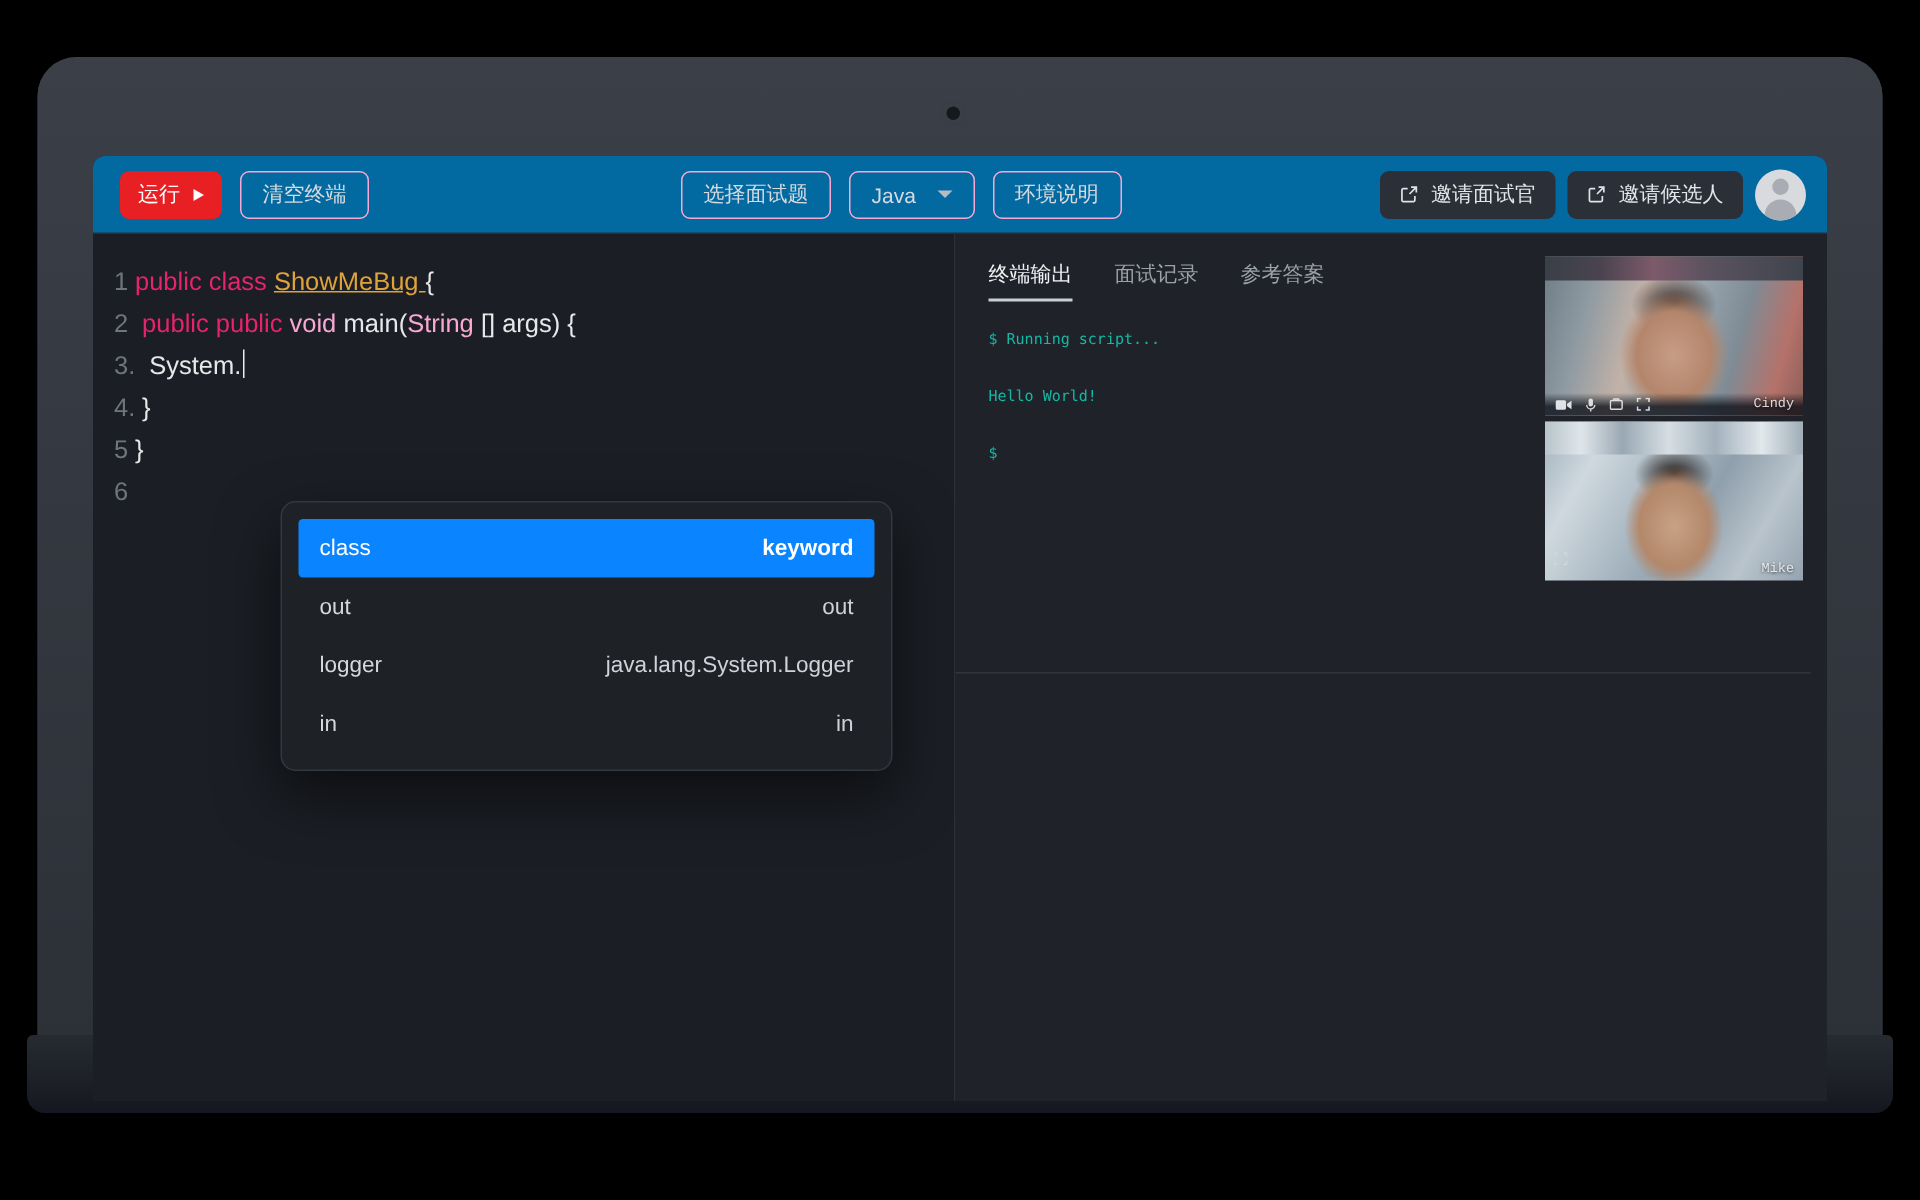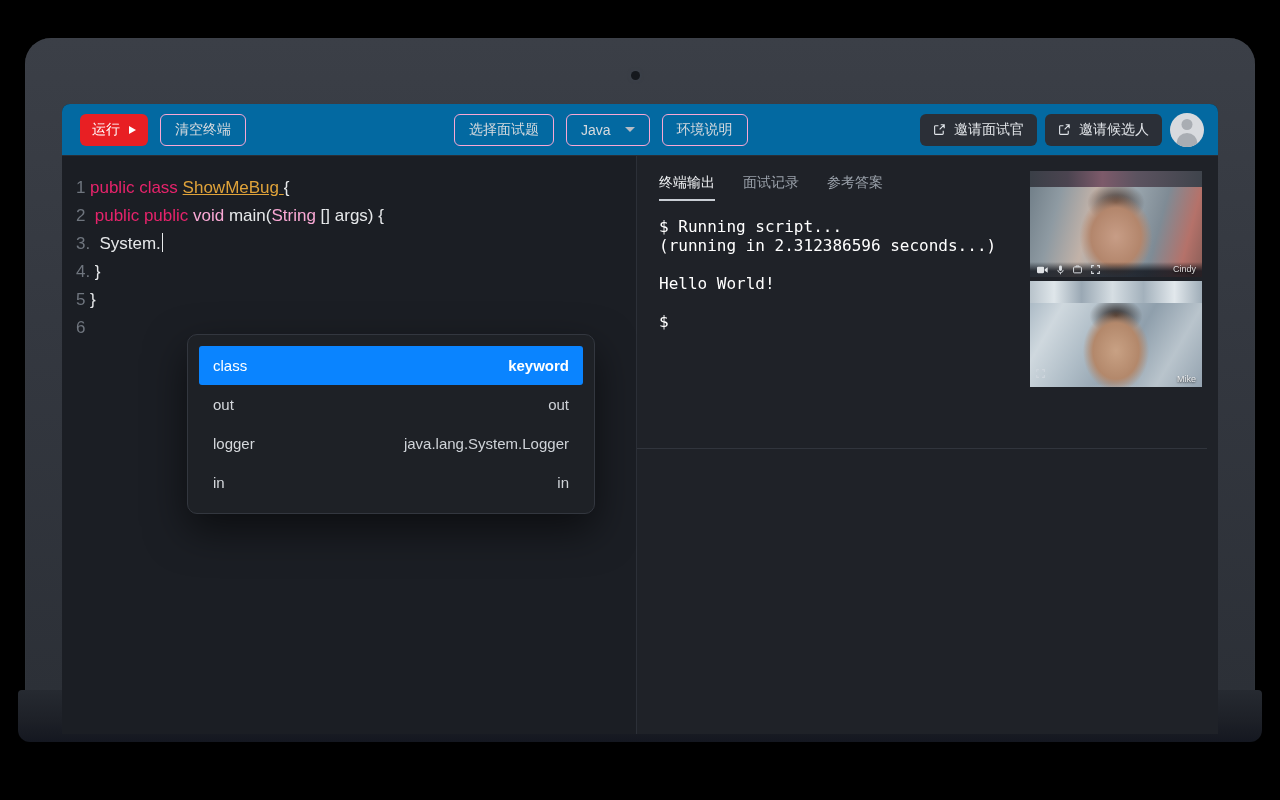--- a/index.html
+++ b/index.html
@@ -166,39 +166,39 @@
   .tabs { display: flex; gap: 28px; padding: 18px 0 0 22px; text-align: center; }
   .tab {
     font-size: 14px; color: #9aa1aa; cursor: pointer;
     padding-bottom: 7px; white-space: nowrap;
     font-family: "Liberation Sans", sans-serif;
   }
   .tab.active { color: #f0f2f4; border-bottom: 2px solid #c9ced5; }
   .term {
     padding: 16px 0 0 22px;
     font-family: "DejaVu Sans Mono", "Liberation Mono", monospace;
-    font-size: 16px; line-height: 19px; color: #ffffff;
+    font-size: 10px; line-height: 19px; color: #14b8a6;
     white-space: pre;
   }
   .term .blank { height: 19px; }
   .hdivider {
     position: absolute; left: 0; top: 292px;
     width: 570px; height: 1px; background: #31353d;
   }
 
   
   .vids { position: absolute; right: 16px; top: 15px; width: 172px; }
   .vtile {
     position: relative; width: 172px; height: 106px;
     overflow: hidden; margin-bottom: 4px;
   }
   .vtile .name {
     position: absolute; right: 6px; bottom: 3px;
     font-size: 9px; color: rgba(255,255,255,.82);
-    font-family: Liberation Sans, sans-serif;
+    font-family: Liberation Mono, monospace;
     text-shadow: 0 1px 2px rgba(0,0,0,.7);
   }
   .vctrl {
     position: absolute; left: 0; bottom: 0; width: 100%; height: 15px;
     background: linear-gradient(180deg, rgba(10,14,22,0) 0%, rgba(10,14,22,.78) 60%);
     display: flex; align-items: center; gap: 9px; padding-left: 7px;
   }
   .vctrl svg { display: block; opacity: .92; }
   .vcorner { position: absolute; left: 6px; bottom: 5px; }
 
@@ -319,21 +319,21 @@
             </div>
         </div>
       </div>
 
       <div class="right-pane">
         <div class="tabs" id="tab-list">
             <div class="tab active">终端输出</div>
             <div class="tab">面试记录</div>
             <div class="tab">参考答案</div>
           </div>
-        <div class="term" id="terminal"><div>$ Running script...</div><div>(running in 2.312386596 seconds...)</div><div class="blank">&nbsp;</div><div>Hello World!</div><div class="blank">&nbsp;</div><div>$</div></div>
+        <div class="term" id="terminal"><div>$ Running script...</div><div class="blank">&nbsp;</div><div>Hello World!</div><div class="blank">&nbsp;</div><div>$</div></div>
         <div class="hdivider"></div>
 
         <div class="vids">
           <div class="vtile v1">
             <div class="vctrl">
               <span>
                 <svg width="11" height="8" viewBox="0 0 14 10" fill="#eef1f4">
                   <rect x="0" y="1" width="9" height="8" rx="1.4"></rect>
                   <path d="M9.8 4 13.6 1.4v7.2L9.8 6z"></path>
                 </svg>

